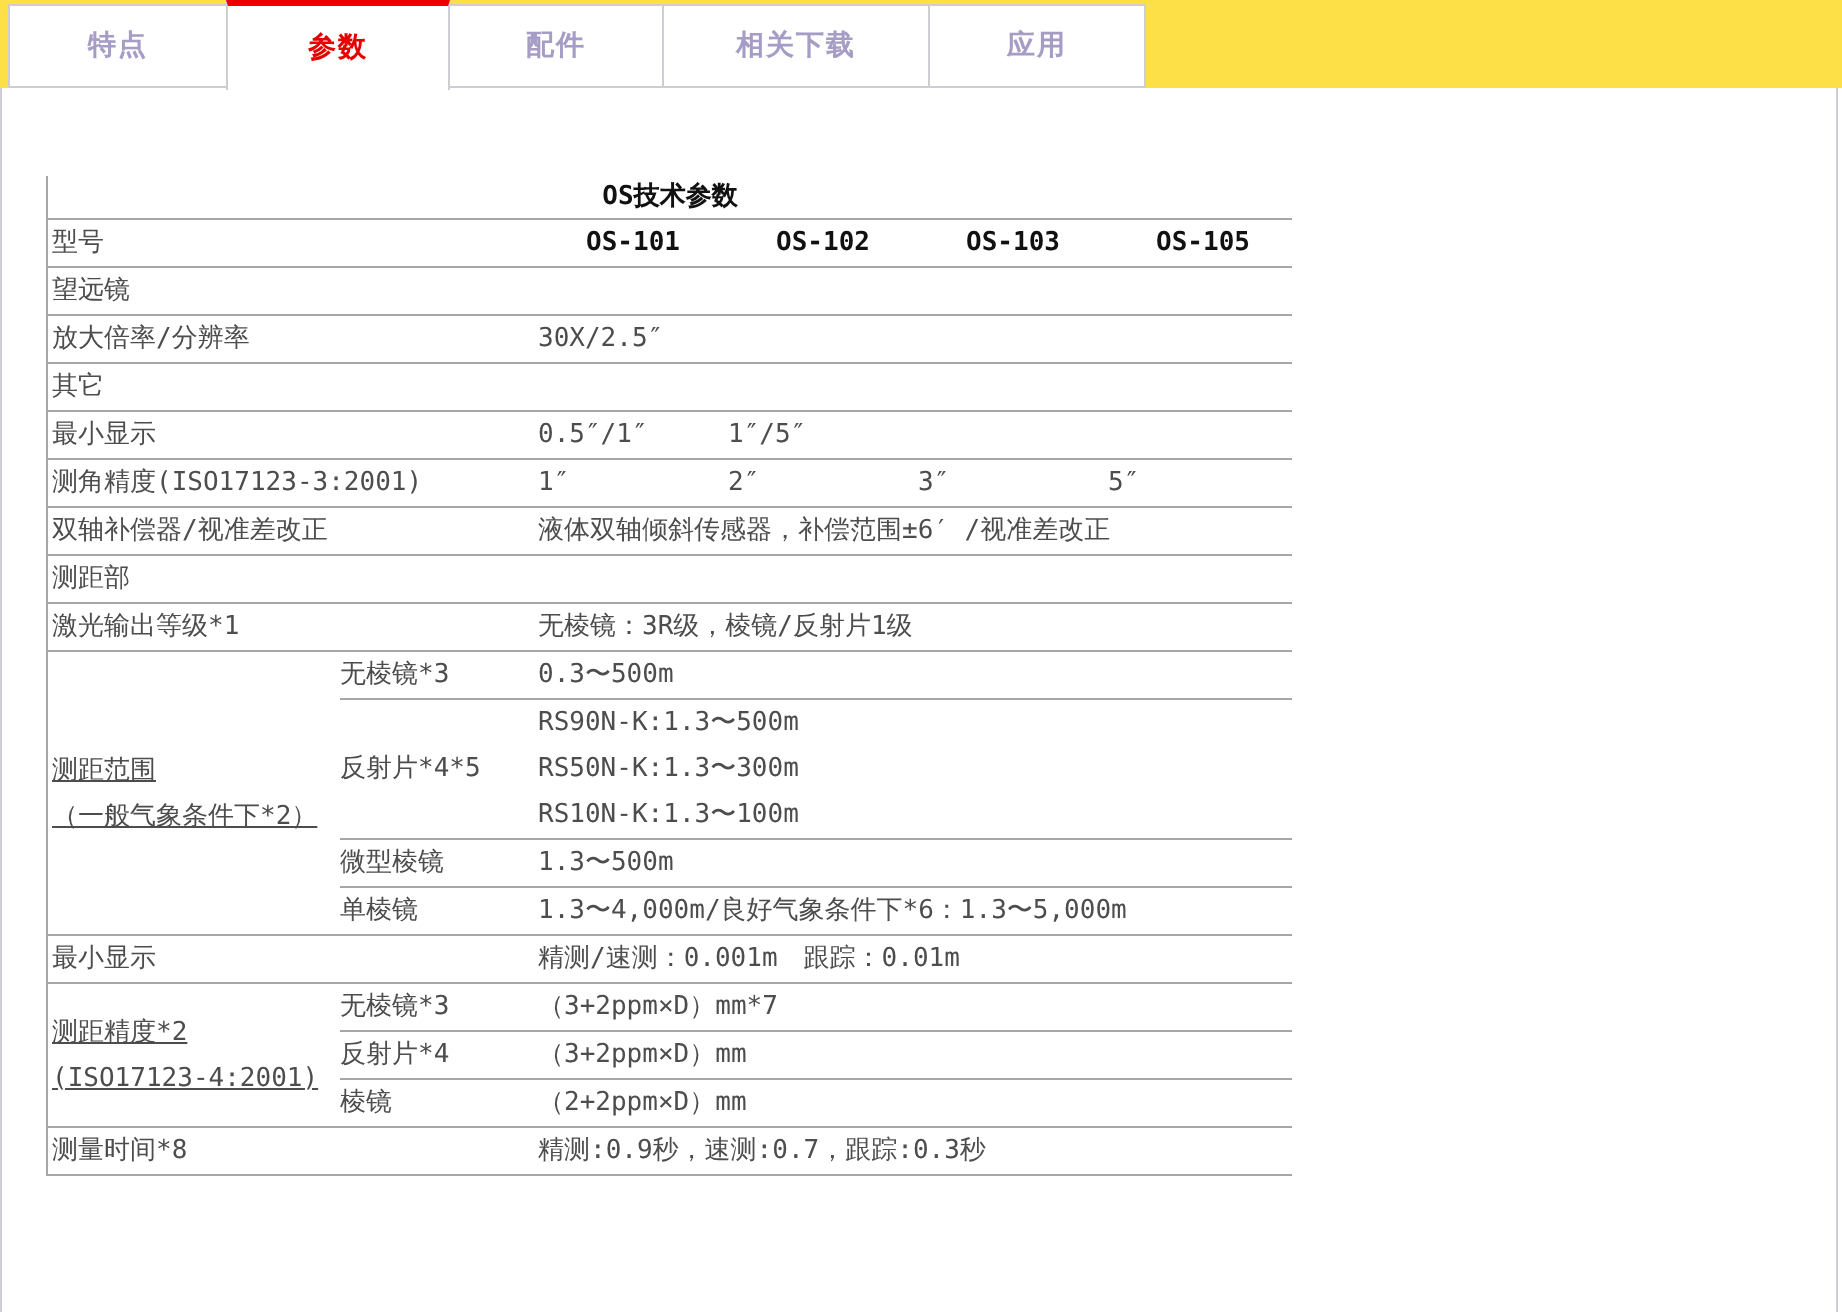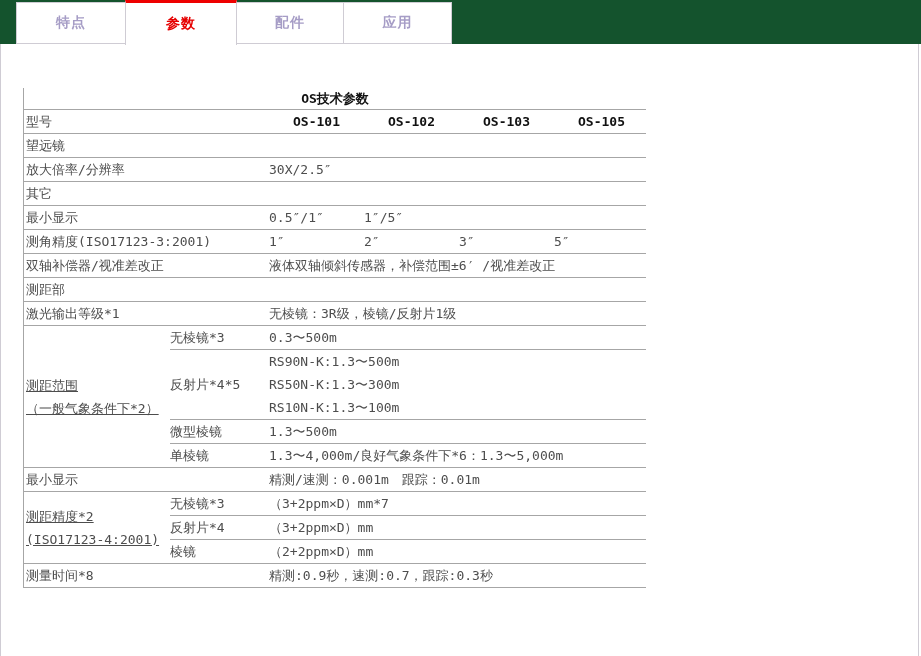--- a/index.html
+++ b/index.html
@@ -4,21 +4,21 @@
 <style>
   html,body{margin:0;padding:0;}
   body{
     width:921px;height:656px;overflow:hidden;background:#fff;
     font-family:"DejaVu Sans Mono","Liberation Mono",monospace;
     color:#4d4d4d;
   }
   
   .tabbar{
     display:flex;height:44px;box-sizing:border-box;
-    padding-left:16px;position:relative;z-index:2;background:#14532d;
+    padding-left:4px;position:relative;z-index:2;background:#fde047;
   }
   .tab{
     box-sizing:border-box;margin-top:2px;height:42px;
     border:1px solid #cfccd4;margin-left:-1px;
     display:flex;align-items:center;justify-content:center;
     font-size:14px;font-weight:bold;letter-spacing:1px;
     color:#a69dc6;background:#fff;cursor:pointer;
   }
   .tab:first-child{margin-left:0;}
   .tab.active{
@@ -58,20 +58,21 @@
   .line{white-space:nowrap;}
 </style>
 </head>
 <body>
 
 <div>
   <div class="tabbar" id="tabbar">
       <div class="tab" style="width: 110px;">特点</div>
       <div class="tab active" style="width: 112px;">参数</div>
       <div class="tab" style="width: 108px;">配件</div>
+      <div class="tab" style="width: 134px;">相关下载</div>
       <div class="tab" style="width: 109px;">应用</div>
     </div>
   <div class="content">
     <div class="spec-table">
       <div class="trow-title">OS技术参数</div>
       <div id="rows">
           <div class="trow models">
             <div class="lbl">型号</div>
             <div class="valgrid">
               <div class="c">OS-101</div>

